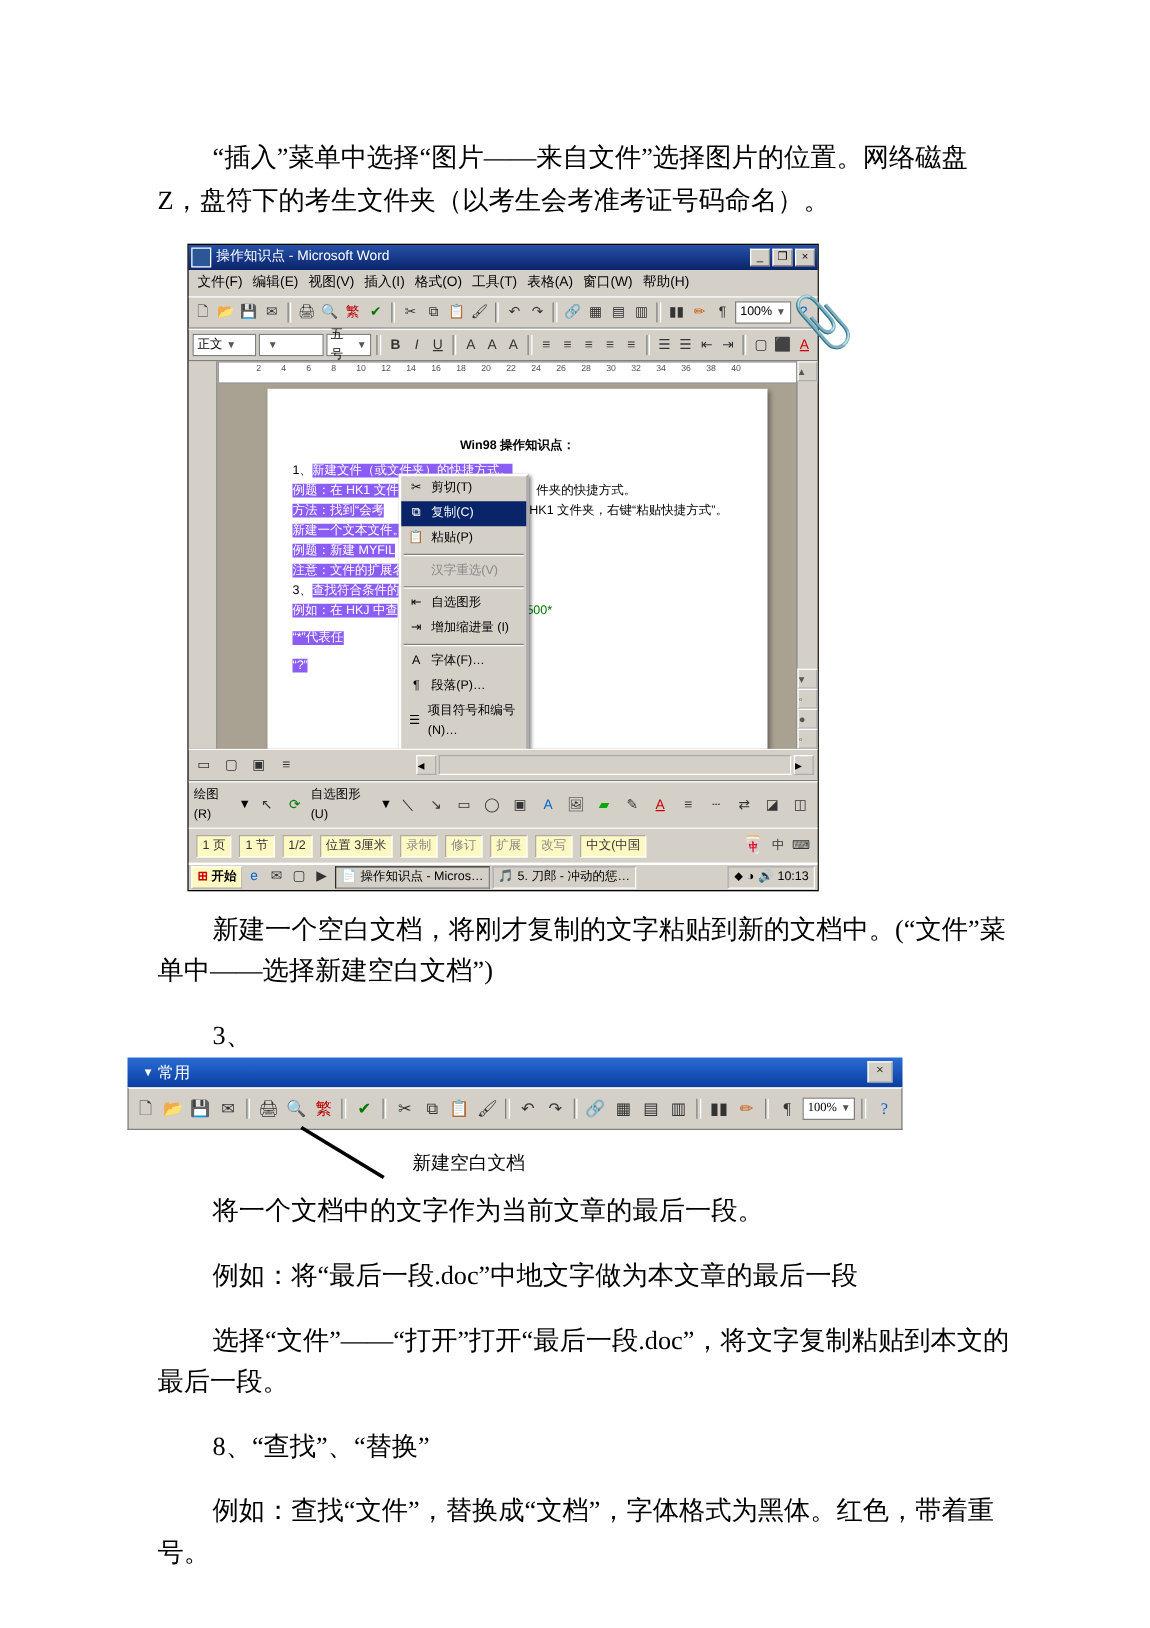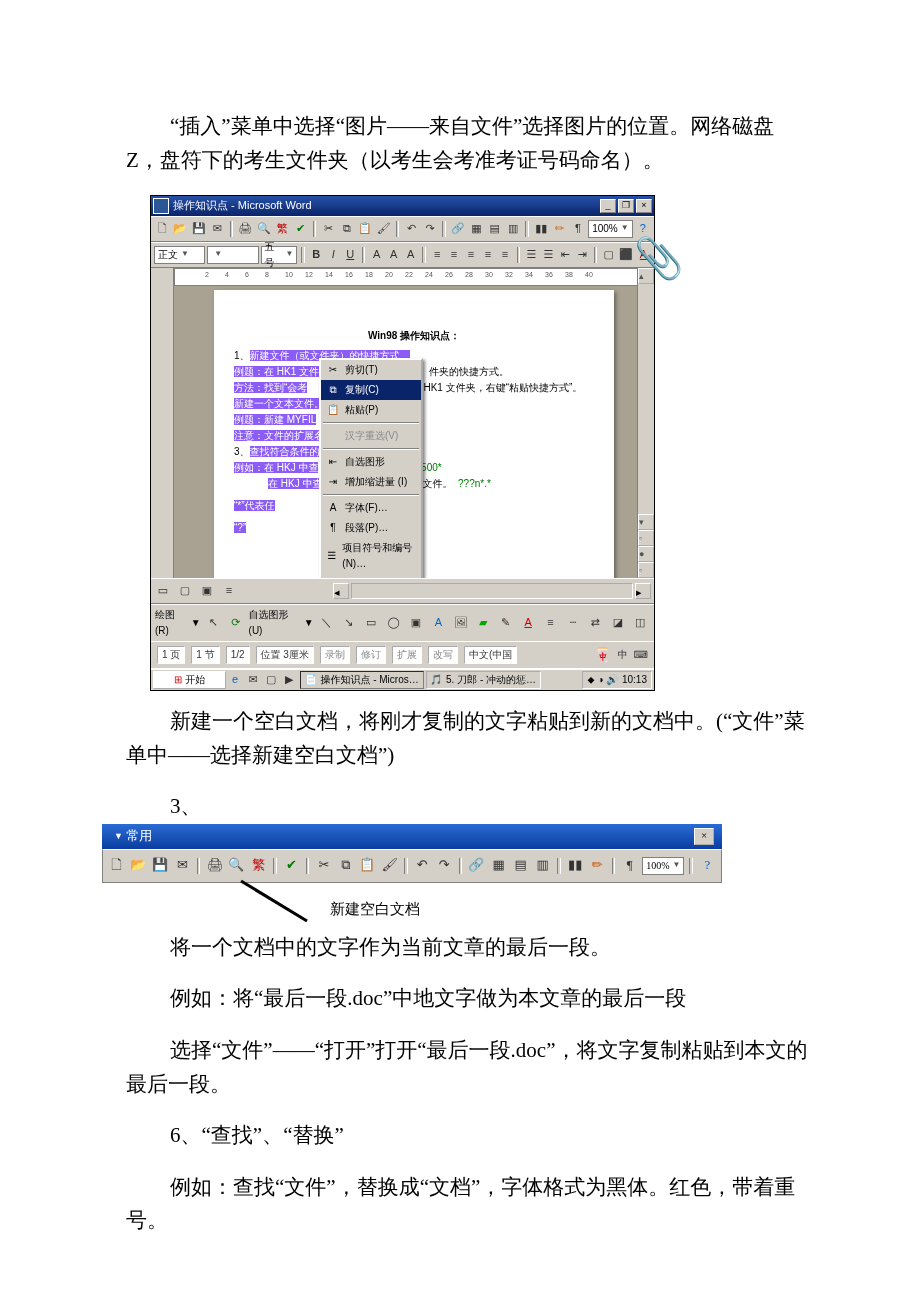--- a/index.html
+++ b/index.html
@@ -32,23 +32,23 @@
   .doc-title{font-weight:bold;text-align:center;margin-bottom:4px}
   .ctx{position:absolute;left:145px;top:90px;width:100px;background:#d4d0c8;border:2px outset #fff;font-size:10px;box-shadow:2px 2px 3px rgba(0,0,0,.5);z-index:2}
   .ctx-row{display:flex;align-items:center;padding:2px 6px;gap:6px}
   .ctx-row.sel-row{background:#0a246a;color:#fff}
   .ctx-divider{border-top:1px solid #808080;border-bottom:1px solid #fff;margin:2px 2px}
   .ctx-ico{width:12px;text-align:center}
   .vsb{position:absolute;right:0;top:0;width:16px;bottom:0;background:#d4d0c8;border-left:1px solid #808080;display:flex;flex-direction:column;justify-content:space-between;align-items:center;font-size:9px;color:#555}
   .sb-btn{width:14px;height:14px;background:#d4d0c8;border:1px outset #fff}
   .draw-bar{display:flex;align-items:center;gap:3px;background:#d4d0c8;padding:2px 4px;font-size:10px;border-top:1px solid #fff}
   .status-bar{display:flex;align-items:center;gap:6px;background:#d4d0c8;padding:2px 6px;font-size:10px;border-top:1px solid #fff;color:#333}
-  .status-cell{border:1px inset #fff;padding:0 4px;background:#ffffff}
+  .status-cell{border:1px inset #fff;padding:0 4px;background:#fef9c3}
   .taskbar{display:flex;align-items:center;background:#d4d0c8;border-top:2px solid #fff;padding:1px 2px;font-size:10px}
-  .start{background:#ffffff;border:1px outset #fff;padding:0 20px;font-weight:normal}
+  .start{background:#fef9c3;border:1px outset #fff;padding:0 4px;font-weight:bold}
   .task-btn{border:1px inset #fff;background:#d4d0c8;padding:0 4px;margin-left:2px}
   .task-btn.act{border:1px inset #808080}
   .tray{margin-left:auto;border:1px inset #fff;padding:0 4px;display:flex;gap:3px;align-items:center}
   .clip{position:absolute;right:-30px;top:30px;font-size:40px;color:#c9a86b;z-index:3}
   
   .tb-outer{width:620px;margin-left:-8px}
   .tb-title{background:linear-gradient(#2a6cd4,#0a3da0);color:#fff;padding:2px 8px;font-size:13px;display:flex;align-items:center}
   .tb-title .dd{margin-left:4px;font-size:9px}
   .tb-title .close{margin-left:auto;width:18px;height:15px;background:#d4d0c8;border:1px outset #fff;color:#000;text-align:center;font-size:11px;line-height:13px}
   .tb-row{display:flex;align-items:center;gap:3px;background:#d4d0c8;padding:4px;border:1px solid #808080;border-top:1px solid #fff}
@@ -67,20 +67,31 @@
     <div class="ss" style="position:relative">
       <div class="clip">📎</div>
       <div class="title-bar">
         <div class="title-ico"></div>
         <div class="title-txt">操作知识点 - Microsoft Word</div>
         <div class="win-btns">
           <div class="win-btn">_</div>
           <div class="win-btn">❐</div>
           <div class="win-btn">×</div>
         </div>
+      </div>
+      <div class="menu-bar">
+        <span>文件(F)</span>
+        <span>编辑(E)</span>
+        <span>视图(V)</span>
+        <span>插入(I)</span>
+        <span>格式(O)</span>
+        <span>工具(T)</span>
+        <span>表格(A)</span>
+        <span>窗口(W)</span>
+        <span>帮助(H)</span>
       </div>
       <div class="toolbar">
         <div class="tbtn">🗋</div>
         <div class="tbtn">📂</div>
         <div class="tbtn">💾</div>
         <div class="tbtn">✉</div>
         <div class="sep"></div>
         <div class="tbtn">🖨</div>
         <div class="tbtn">🔍</div>
         <div class="tbtn" style="color:#b00">繁</div>
@@ -181,21 +192,20 @@
           <div class="doc-content">
             <div class="doc-title">Win98 操作知识点：</div>
             <div><span>1、</span><span class="hl">新建文件（或文件夹）的快捷方式。</span></div>
             <div><span class="hl">例题：在 HK1 文件</span><span style="margin-left:110px">件夹的快捷方式。</span></div>
             <div><span class="hl">方法：找到“会考</span><span style="margin-left:110px">· HK1 文件夹，右键“粘贴快捷方式”。</span></div>
             <div><span class="hl">新建一个文本文件。</span></div>
             <div><span class="hl">例题：新建 MYFIL</span></div>
             <div><span class="hl">注意：文件的扩展名</span></div>
             <div><span>3、</span><span class="hl">查找符合条件的文</span></div>
             <div><span class="hl">例如：在 HKJ 中查</span><span style="margin-left:96px;color:#070">*.500*</span></div>
-            <div><span class="hl" style="margin-left:34px">在 HKJ 中查</span><span style="margin-left:100px">文件。</span>&nbsp;&nbsp;<span style="color:#070">???n*.*</span></div>
             <div style="margin-top:6px"><span class="hl">“*”代表任</span></div>
             <div style="margin-top:6px"><span class="hl">“?”</span></div>
           </div>
 
           <div class="ctx">
             <div class="ctx-row">
                 <span class="ctx-ico">✂</span>
                 <span>剪切(T)</span>
               </div>
             <div class="ctx-row sel-row">
@@ -365,15 +375,15 @@
   <div class="arrow-line">
     <svg width="80" height="50">
         <line x1="4" y1="4" x2="70" y2="44" stroke="#000" stroke-width="3"></line>
       </svg>
     <span class="arrow-label">新建空白文档</span>
   </div>
 
   <p class="para">将一个文档中的文字作为当前文章的最后一段。</p>
   <p class="para">例如：将“最后一段.doc”中地文字做为本文章的最后一段</p>
   <p class="para">选择“文件”——“打开”打开“最后一段.doc”，将文字复制粘贴到本文的最后一段。</p>
-  <p class="para">6、“查找”、“替换”</p>
+  <p class="para">8、“查找”、“替换”</p>
   <p class="para">例如：查找“文件”，替换成“文档”，字体格式为黑体。红色，带着重号。</p>
 </div>
 
 </body></html>

